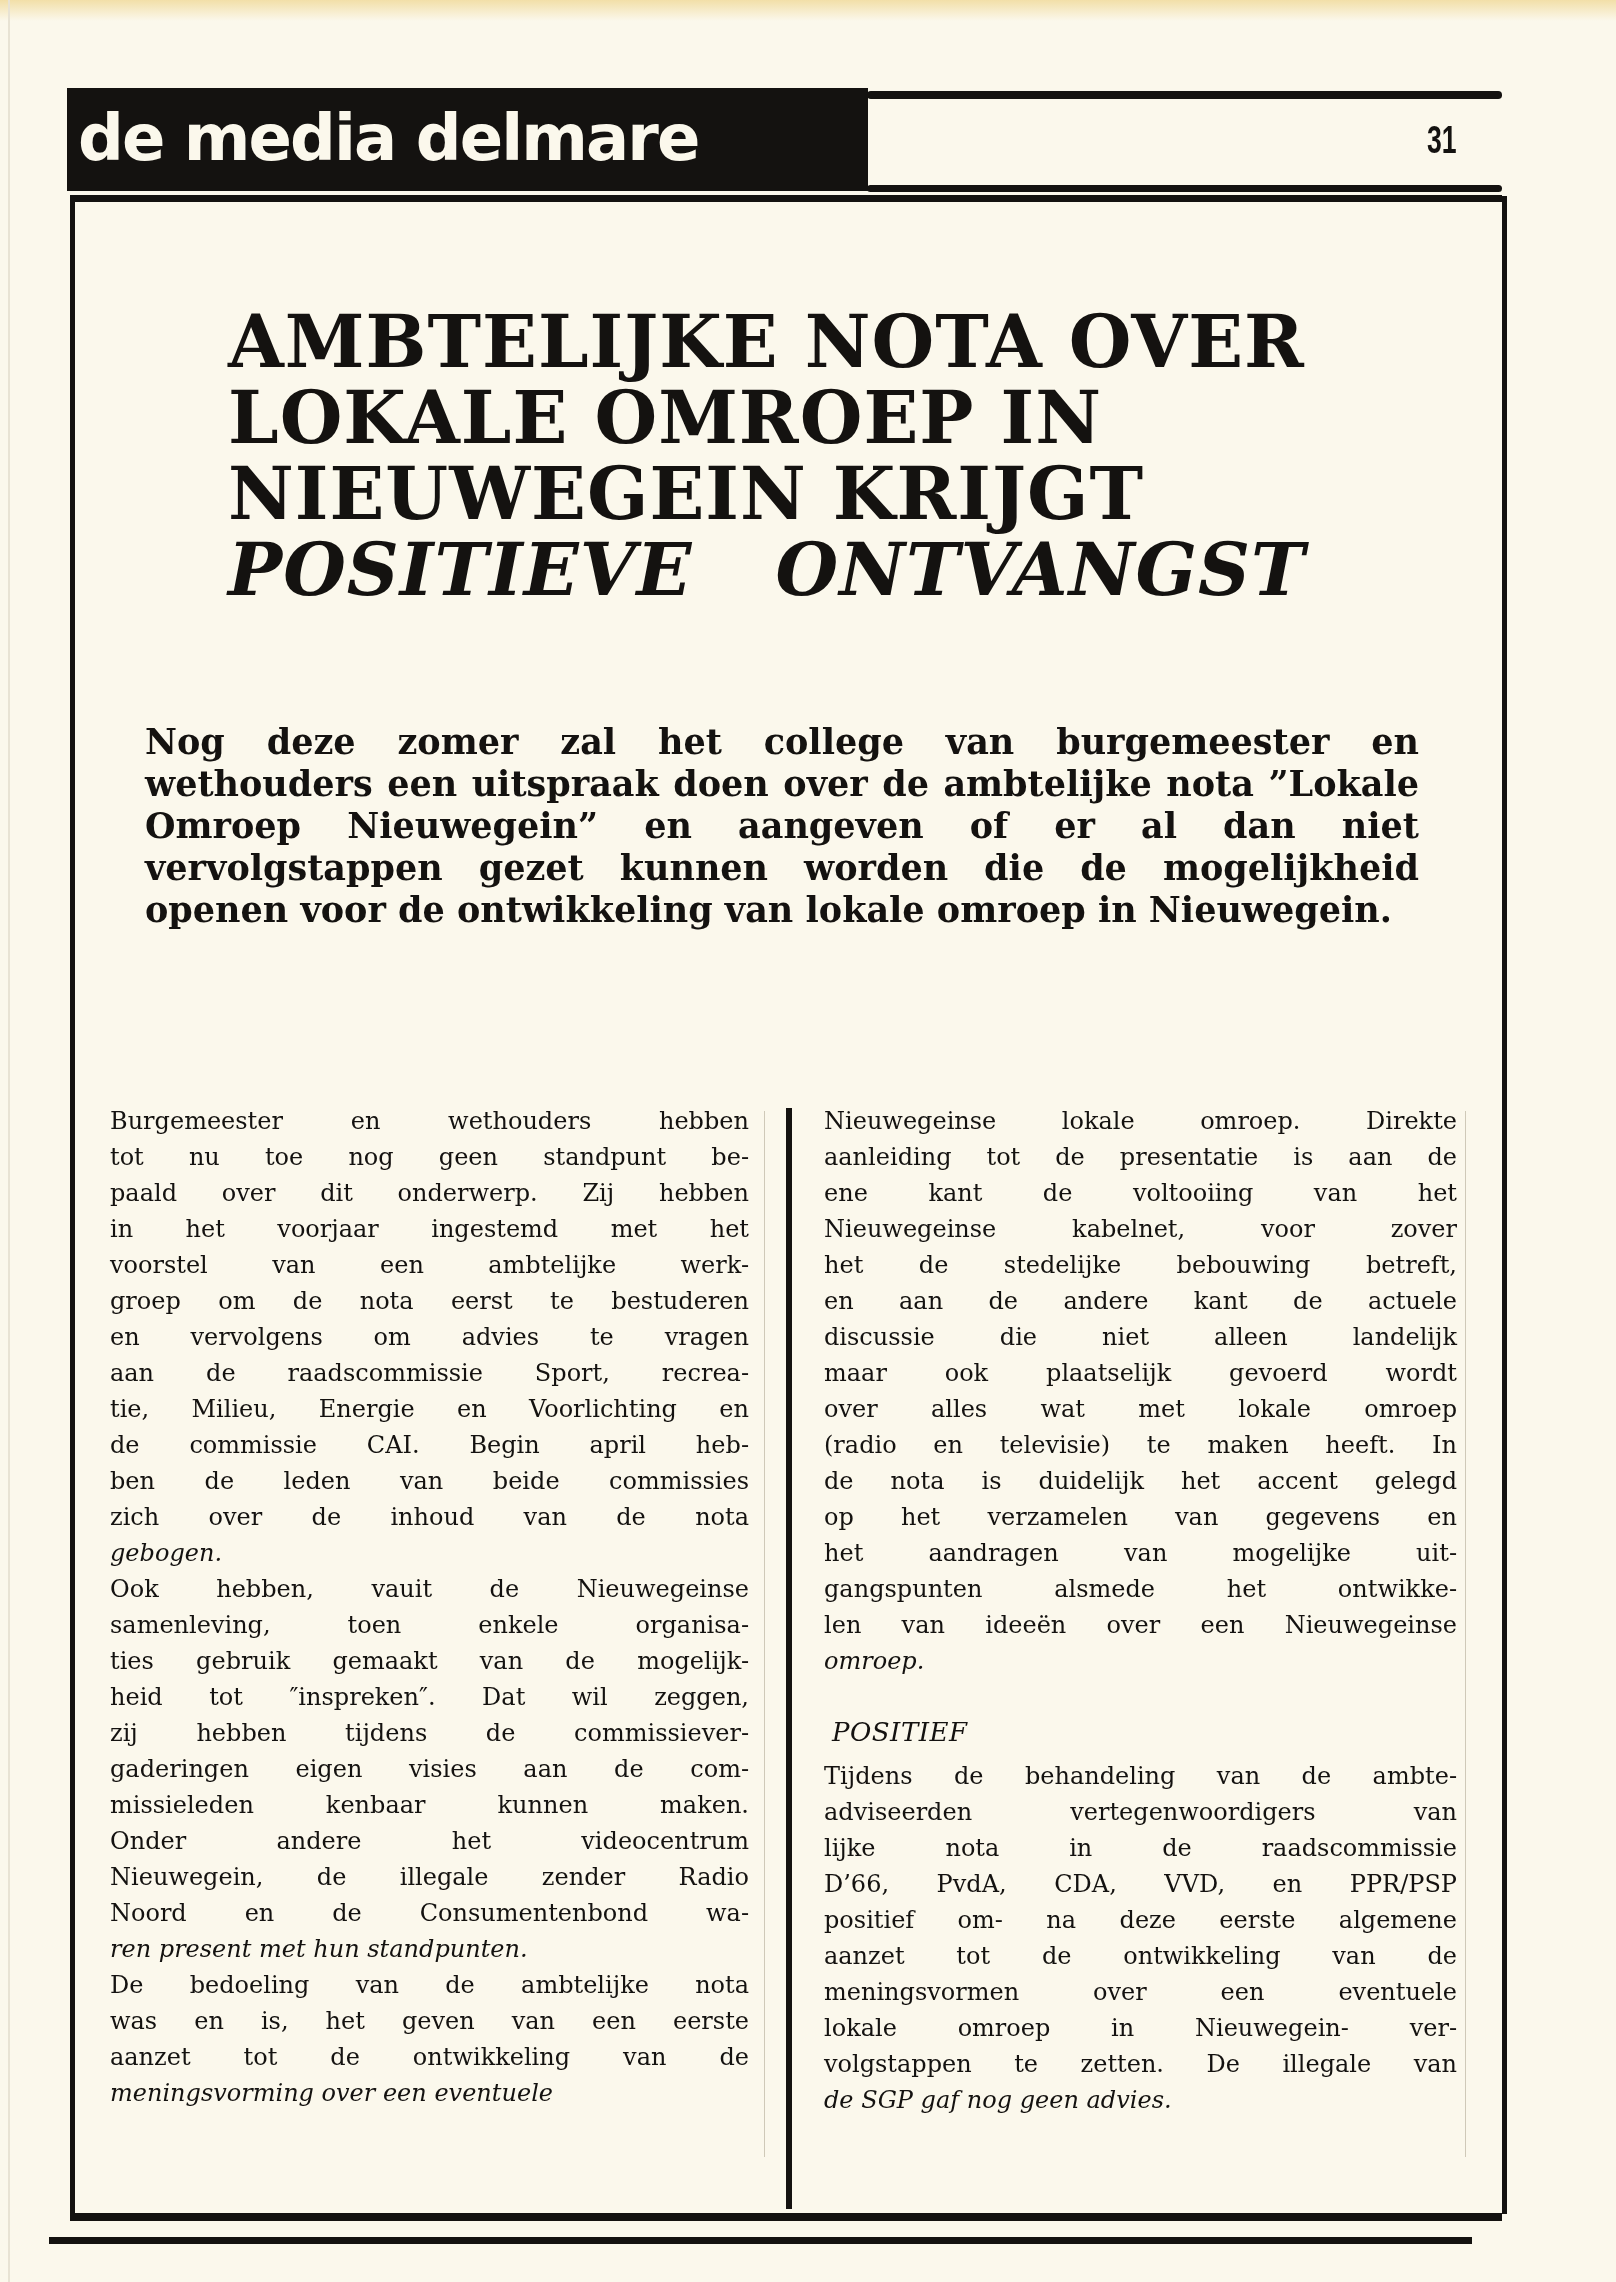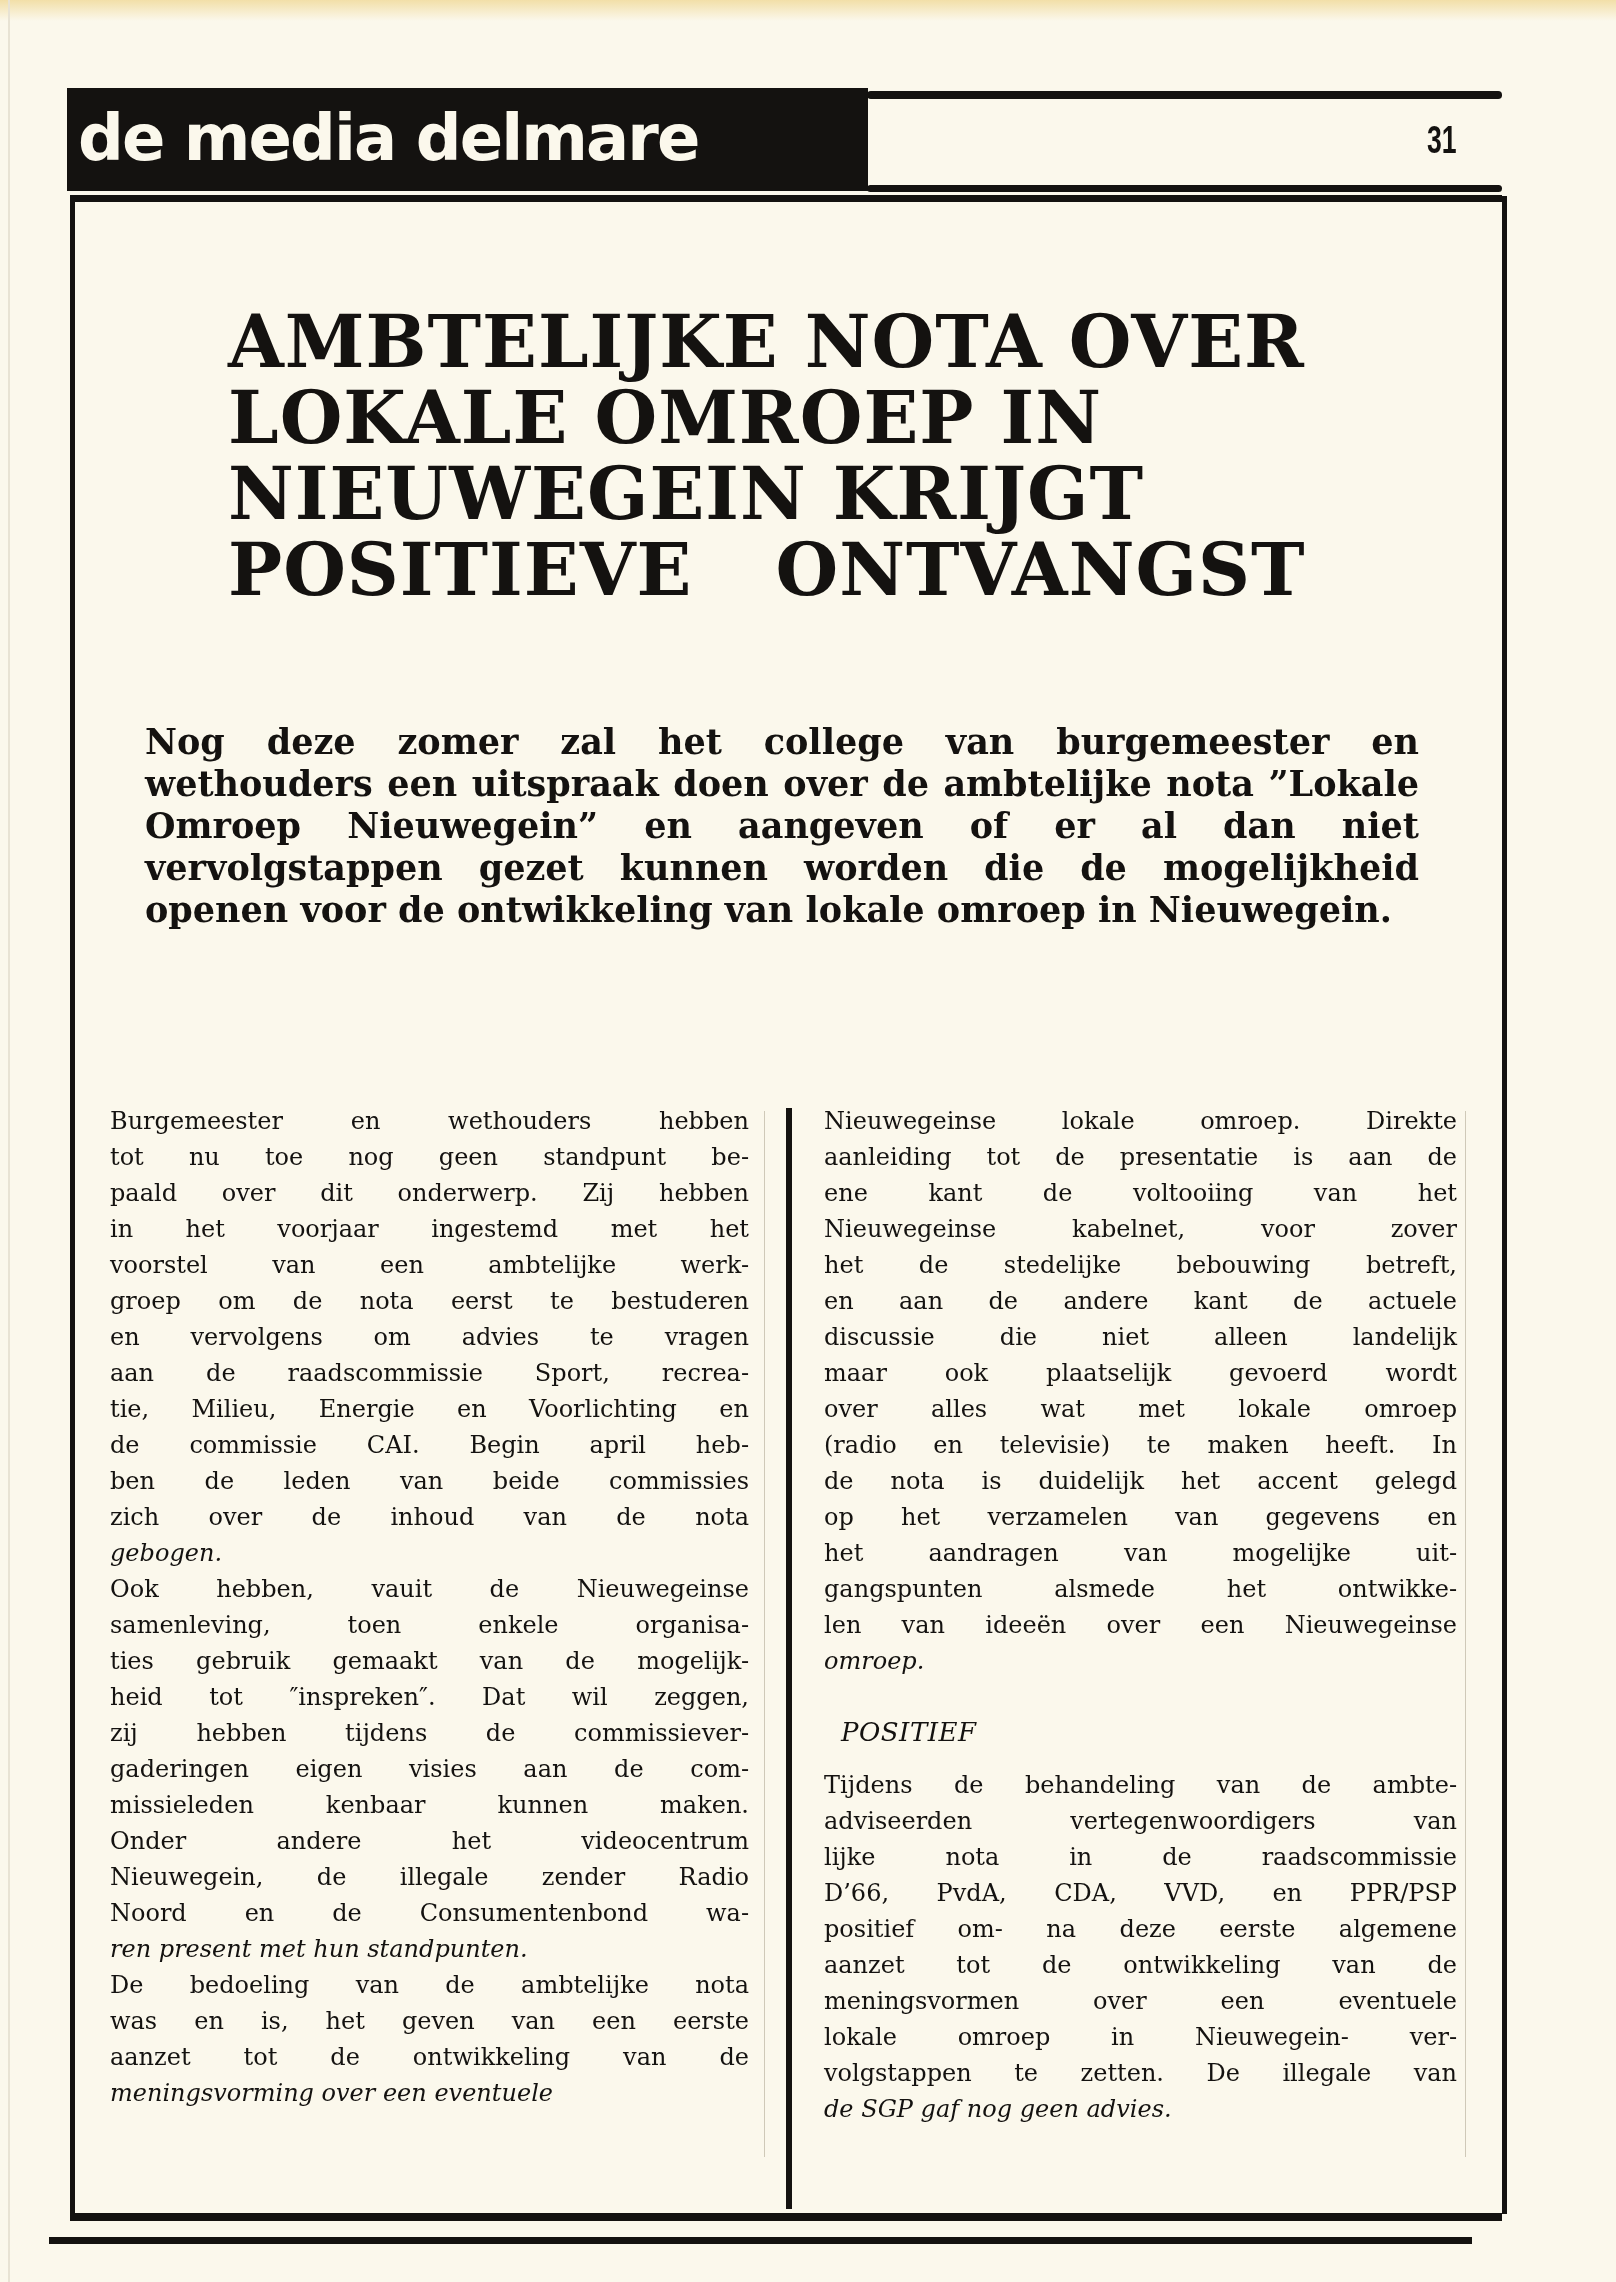--- a/index.html
+++ b/index.html
@@ -49,38 +49,38 @@
   }
 
   
   .headline {
     position: absolute; left: 228px; top: 304px; width: 1198px;
     font-family: "DejaVu Serif", serif; font-weight: bold;
     font-size: 72px; line-height: 76px; letter-spacing: 1px;
     margin: 0;
   }
   .headline span { display: block; white-space: nowrap; }
-  .headline .wide { word-spacing: 57px; }
+  .headline .wide { word-spacing: 57px; font-style: italic; }
 
   
   .lead {
     position: absolute; left: 145px; top: 721px; width: 1274px;
     font-family: "DejaVu Serif", serif; font-weight: bold;
     font-size: 35px; line-height: 42px; margin: 0;
     text-align: justify;
   }
 
   
   .col {
     position: absolute; top: 1103px;
     font-family: "DejaVu Serif", serif;
     font-size: 24px; line-height: 36px;
     text-align: justify; hyphens: manual;
   }
-  .col p { margin: 17px; }
+  .col p { margin: 8px; }
   .col-left { left: 110px; width: 639px; }
   .col-right { left: 824px; width: 633px; }
   .col-divider {
     position: absolute; left: 786px; top: 1108px; width: 5.7px; height: 1101px;
     background: #141210;
   }
   .thin-divider {
     position: absolute; left: 764px; top: 1111px; width: 1px; height: 1046px;
     background: #cfc9b8;
   }

